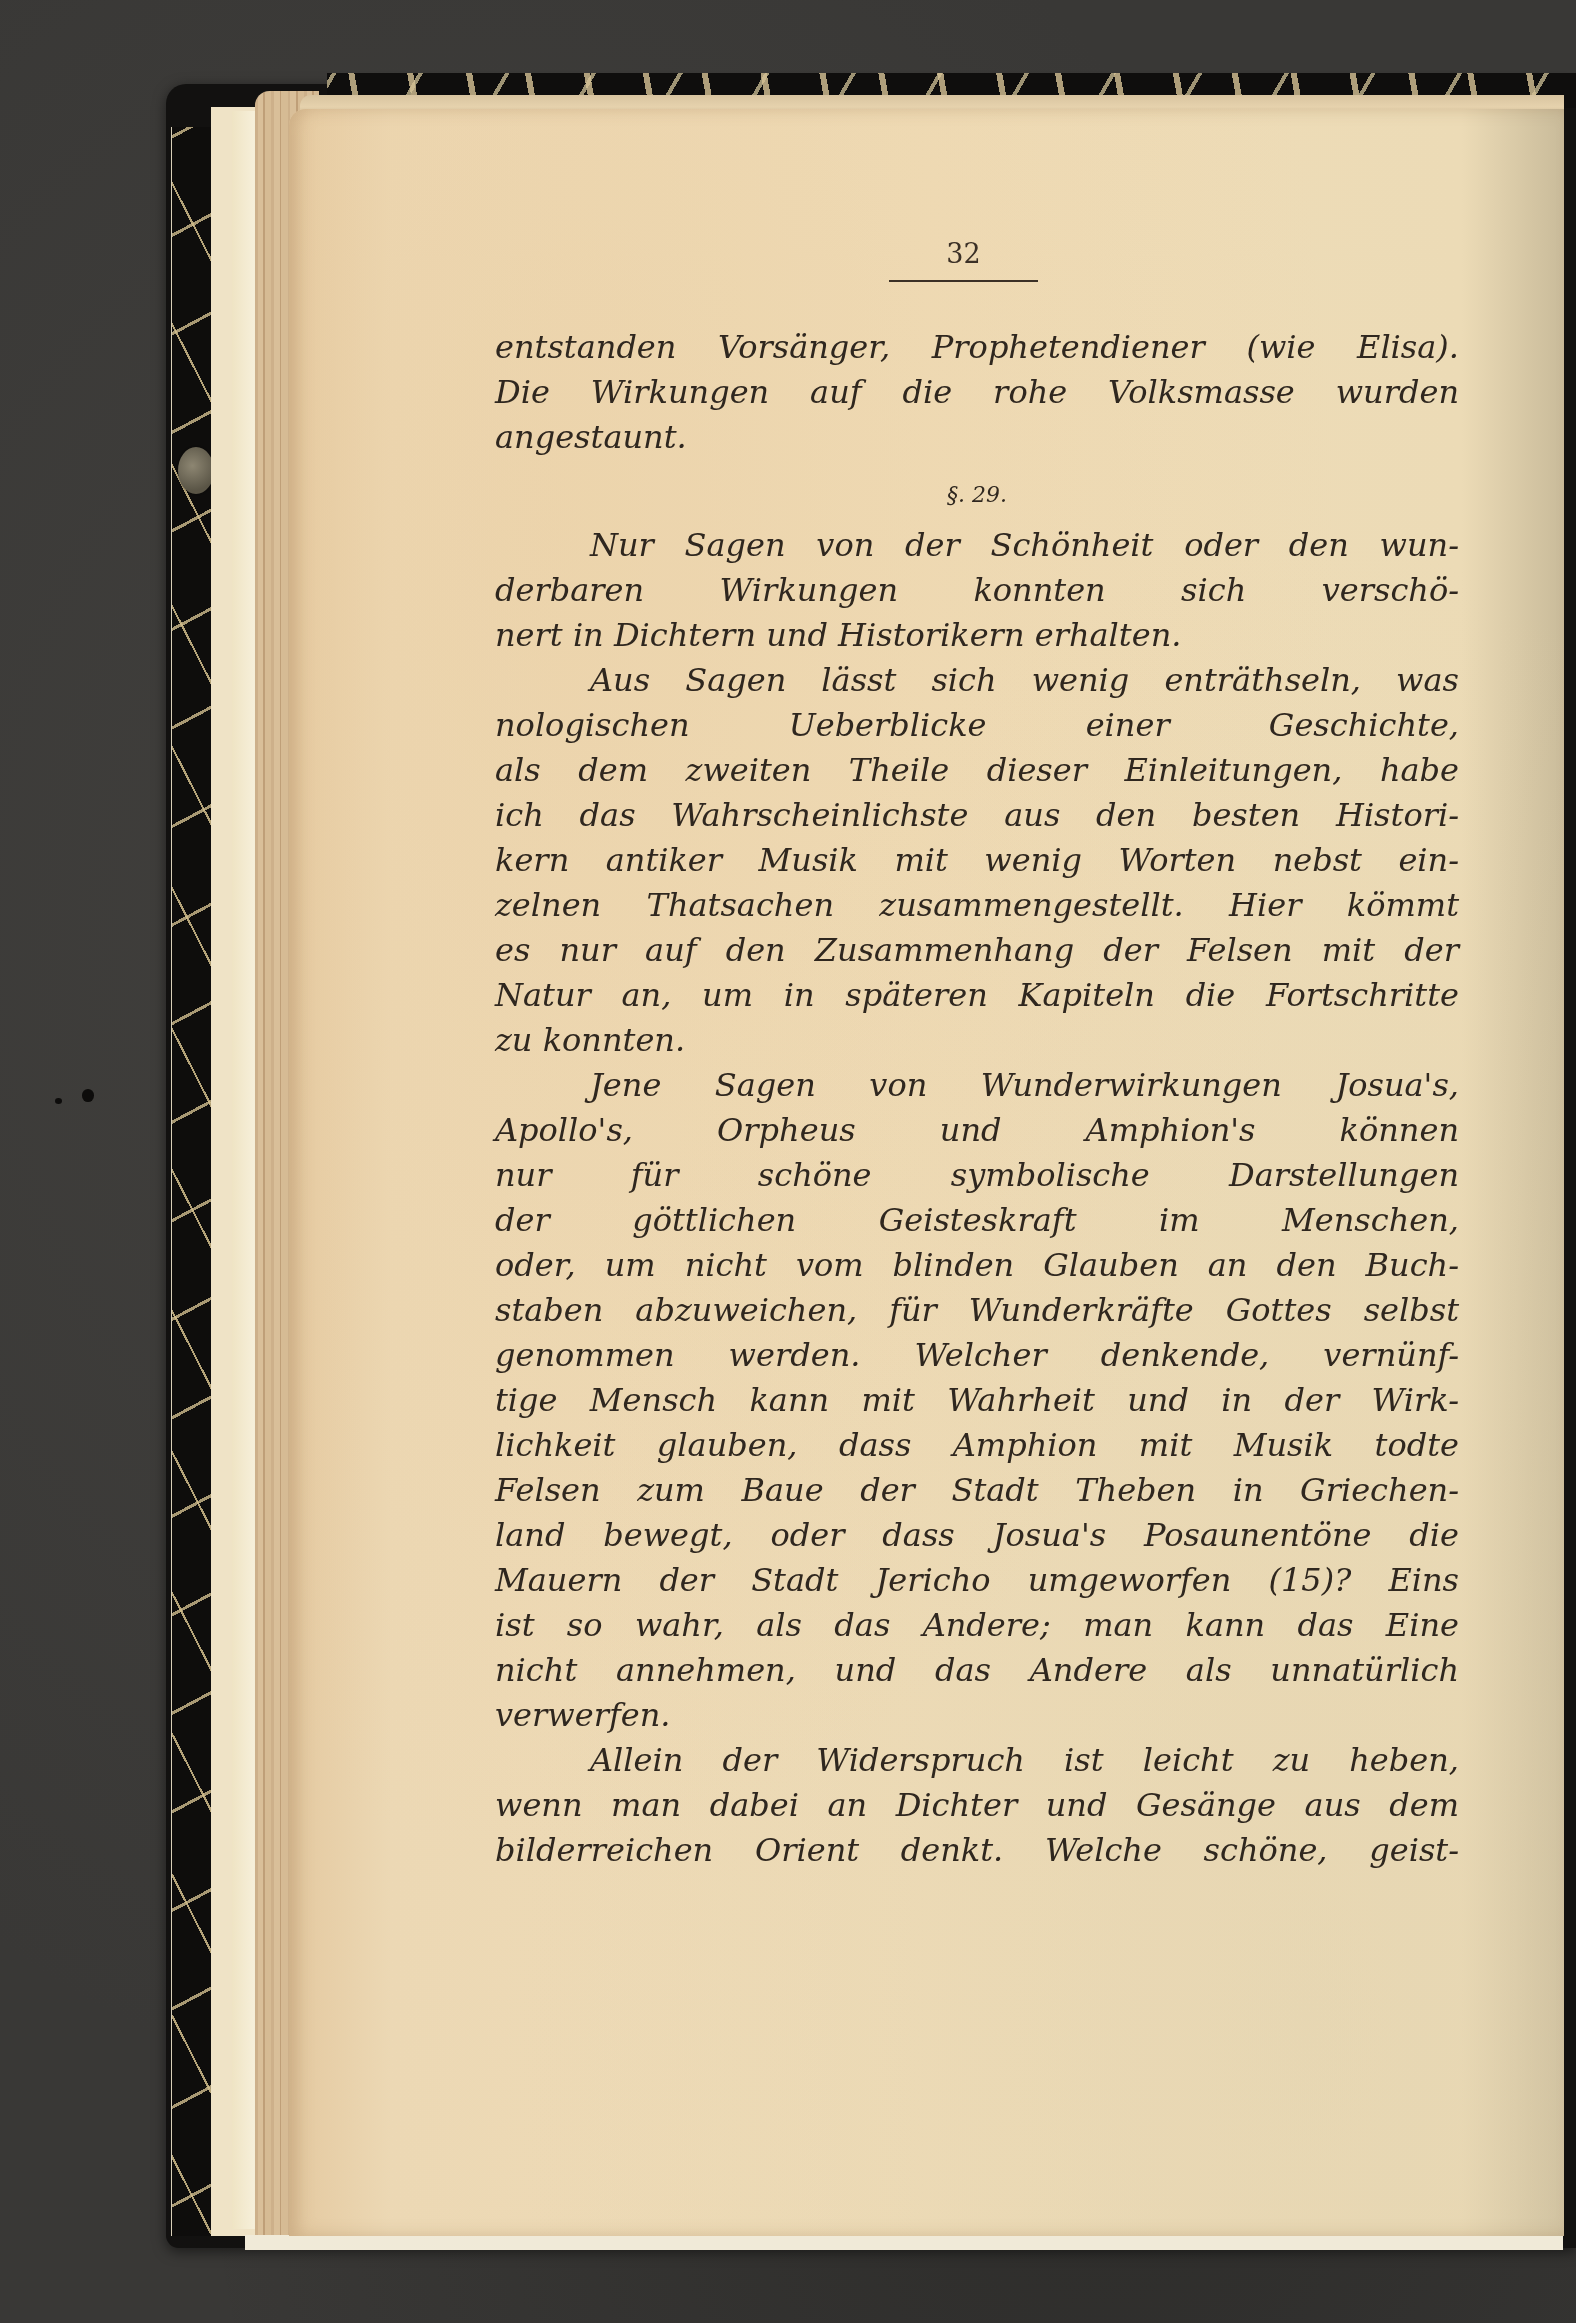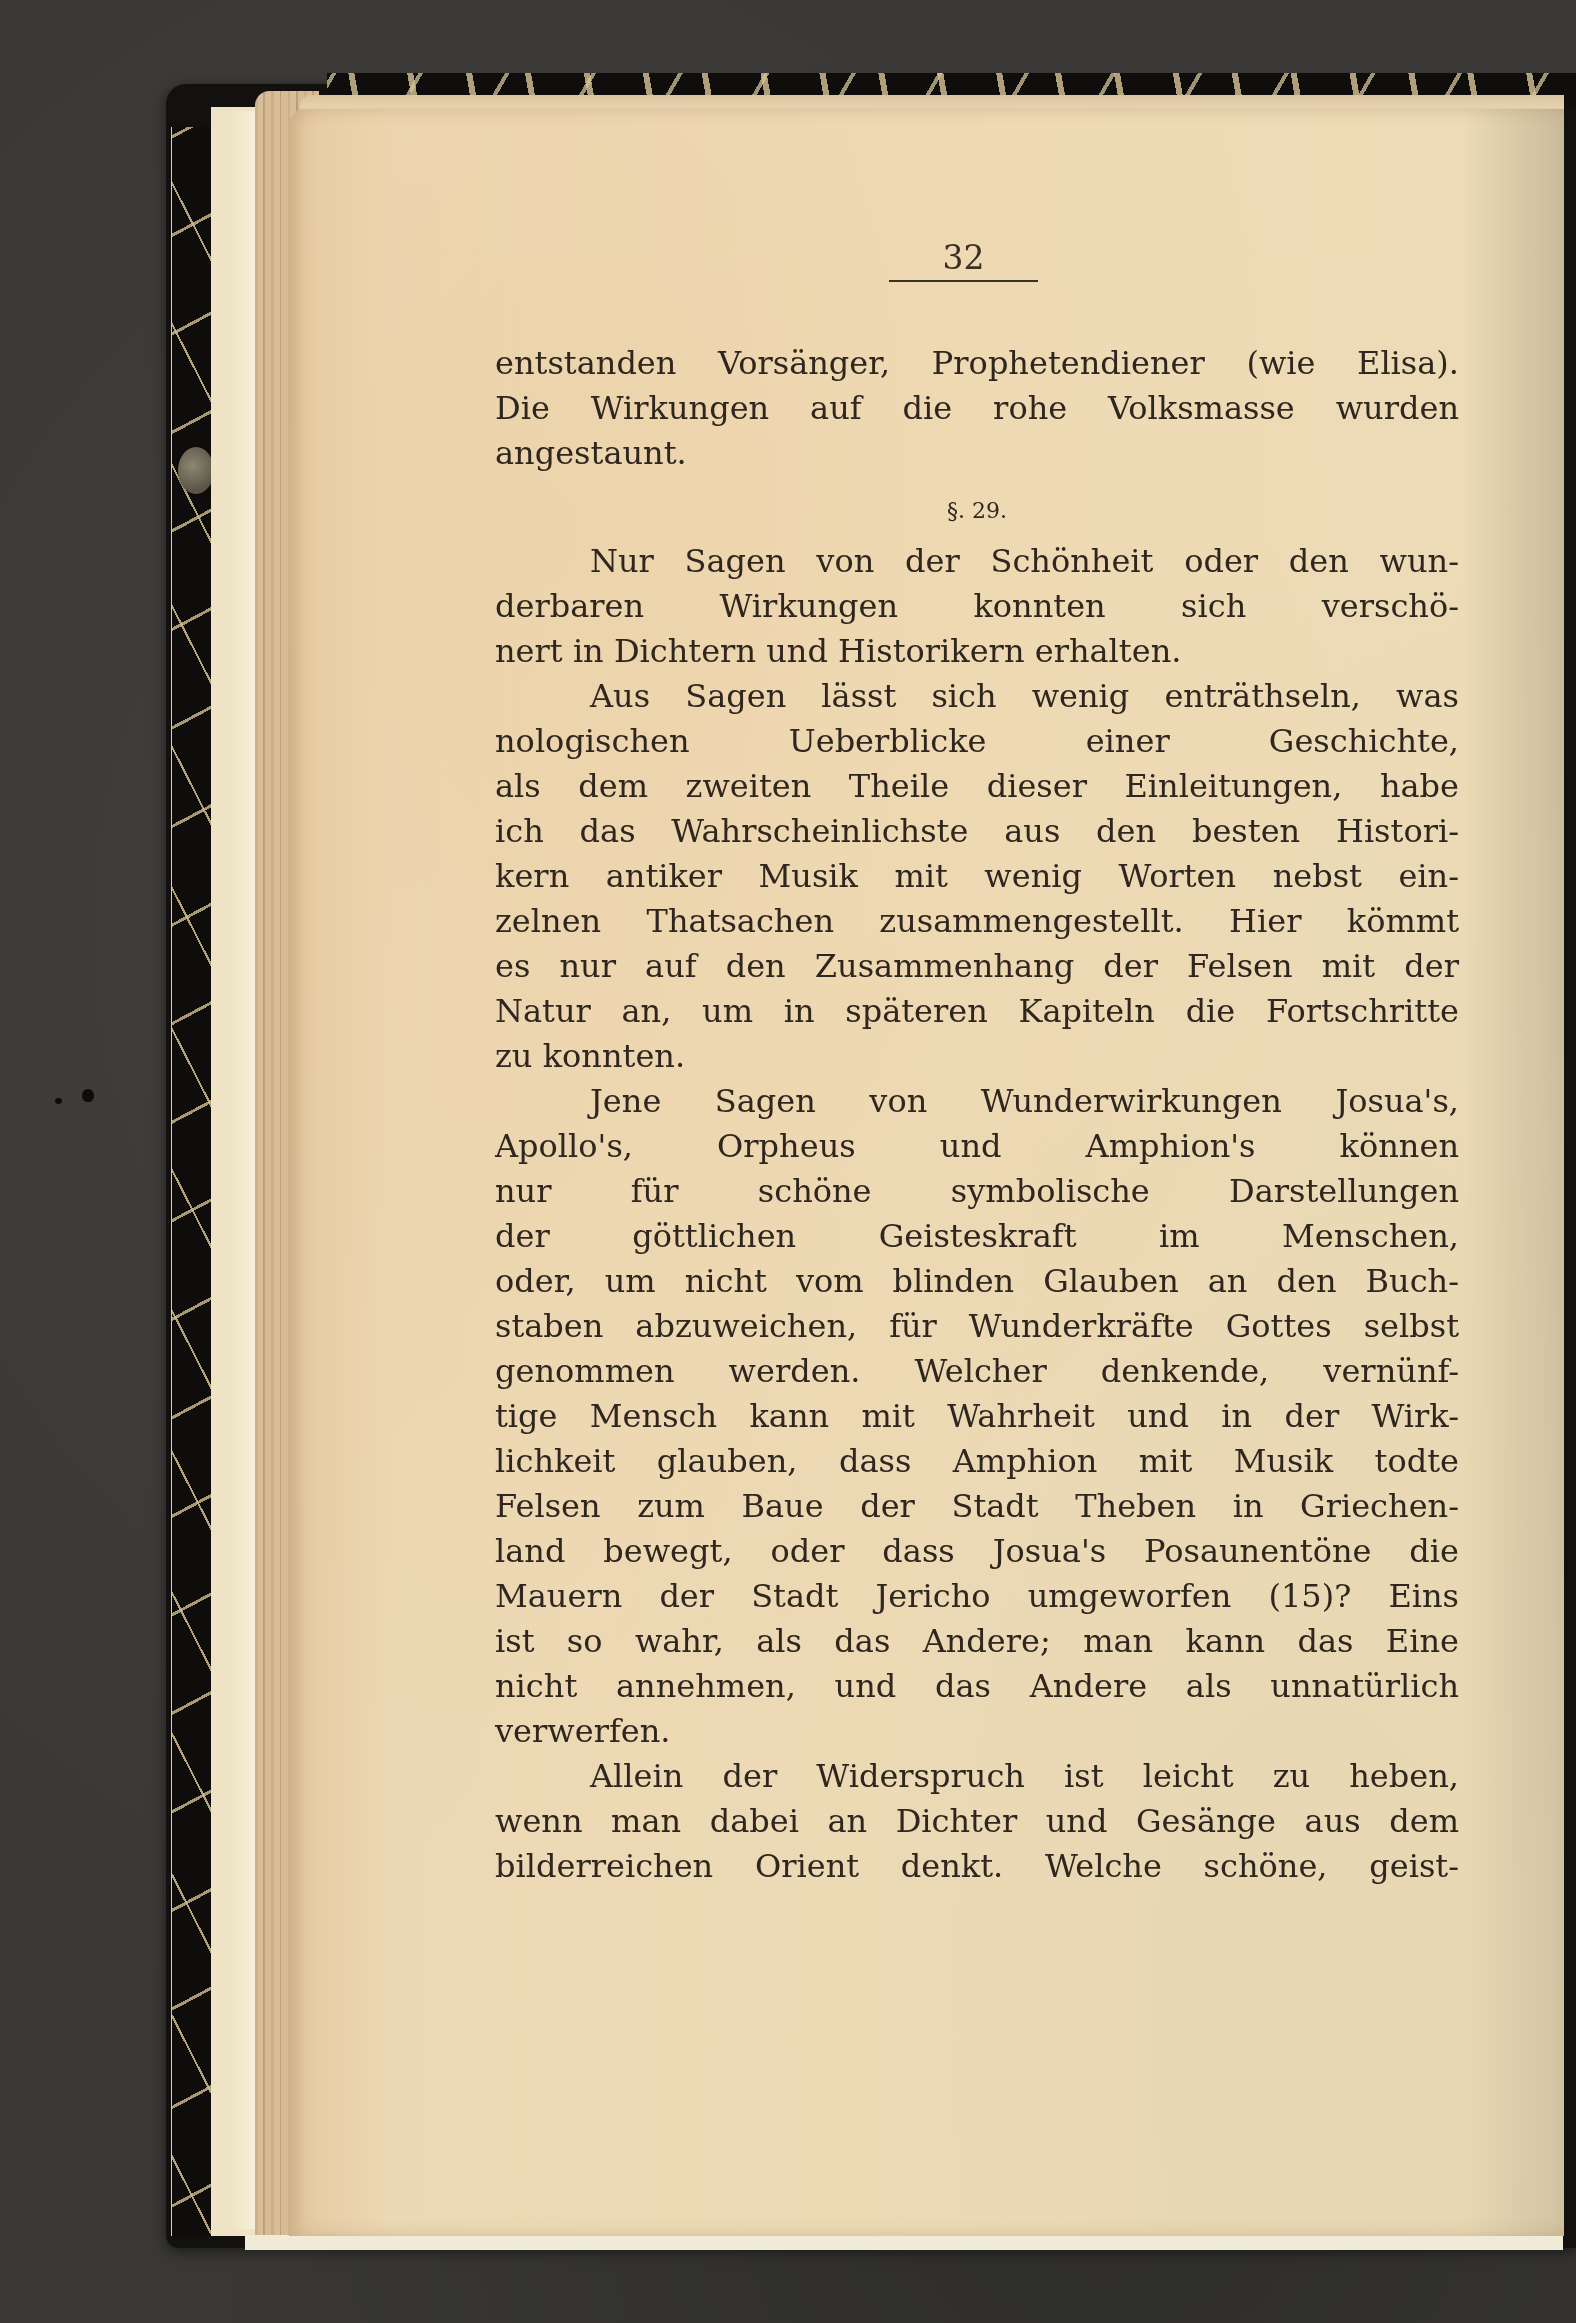--- a/index.html
+++ b/index.html
@@ -80,31 +80,32 @@
     border-bottom: 0.9px solid #b49f7c;
   }
   .page-bottom-edge {
     position: absolute; left: 245px; top: 2235px; width: 1318px; height: 14.5px;
     background: #f0ead8;
   }
 
   
   .page-number {
     position: absolute; left: 891px; top: 238px; width: 145px; text-align: center;
-    font-size: 33px; color: #3b3026;
+    font-size: 27px; color: #3b3026;
   }
   .page-number-rule {
     position: absolute; left: 889px; top: 280px; width: 149px; height: 1.8px;
     background: #3b3026;
   }
   .text-block {
-    position: absolute; left: 495px; top: 341px; width: 964px;
+    position: absolute; left: 495px; top: 325px; width: 964px;
     color: #2f271f;
     font-size: 32px;
     line-height: 45px;
+    font-style: italic;
   }
   .line {
     display: block; white-space: nowrap;
     text-align: justify; text-align-last: justify;
     height: 45px;
   }
   .line.last { text-align-last: left; }
   .line.indent { padding-left: 95px; }
   .section-heading {
     display: block; text-align: center; height: 56px; line-height: 56px;

